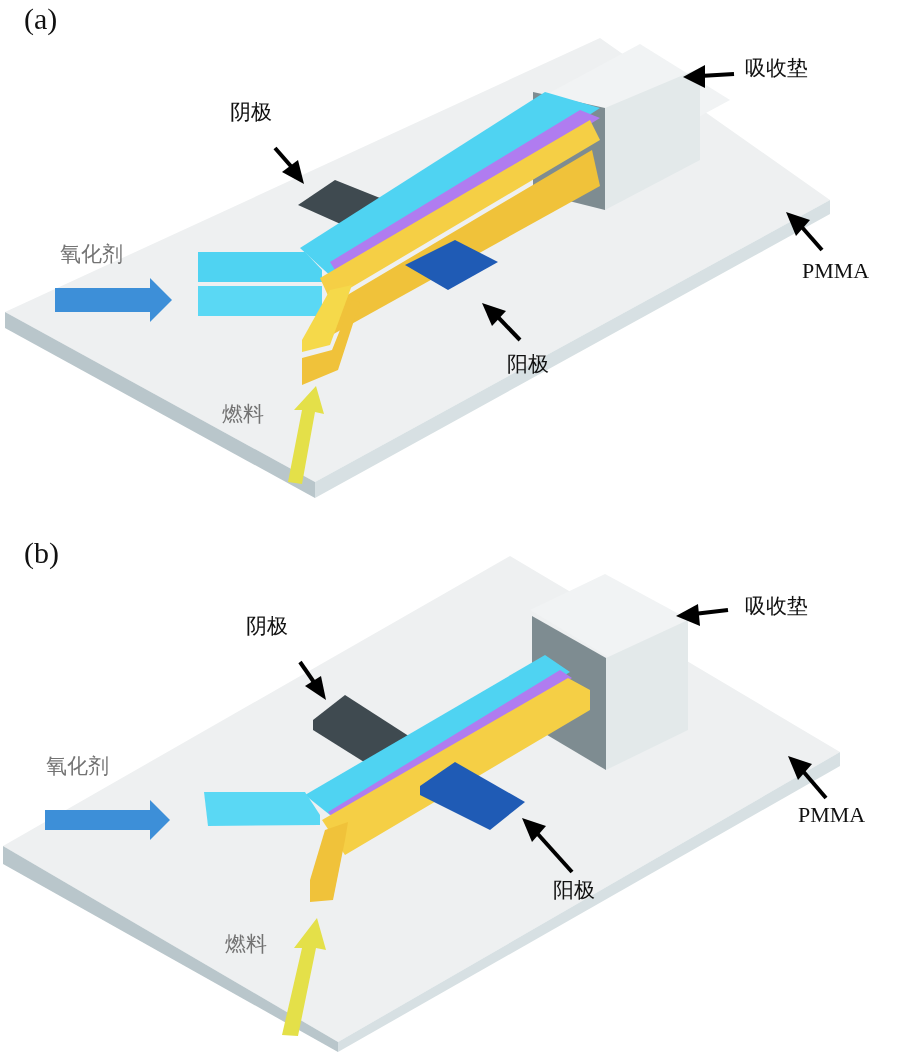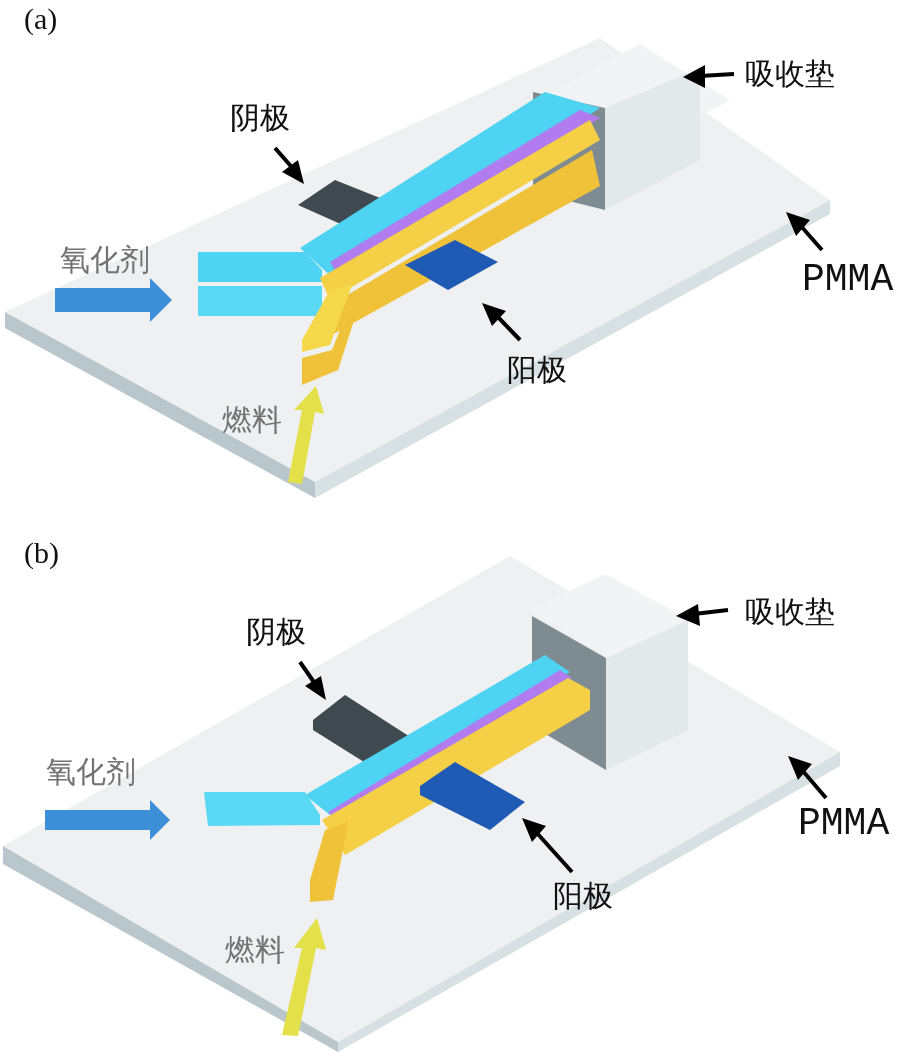--- a/index.html
+++ b/index.html
@@ -2,23 +2,23 @@
 <html><head>
 <meta charset="utf-8">
 <style>
   html, body { margin: 0; padding: 0; background: #ffffff; }
   body { width: 904px; height: 1052px; position: relative; overflow: hidden; font-family: "DejaVu Serif", "Liberation Serif", serif; }
   .panel { position: absolute; left: 0; width: 904px; }
   #panel-a { top: 0; height: 520px; }
   #panel-b { top: 530px; height: 522px; }
   svg { position: absolute; left: 0; top: 0; }
   .plabel { position: absolute; font-size: 30px; color: #111; font-family: "Liberation Serif", serif; }
-  .lbl { position: absolute; font-size: 30px; color: #111; font-family: Liberation Mono, monospace; white-space: nowrap; }
+  .lbl { position: absolute; font-size: 21px; color: #111; font-family: Liberation Mono, monospace; white-space: nowrap; }
   .lbl-blue { color: #737373; }
-  .lbl-serif { font-family: Liberation Mono, monospace; font-size: 38px; }
+  .lbl-serif { font-family: Liberation Serif, serif; font-size: 22px; }
 </style>
 </head>
 <body>
 
 <div class="panel" id="panel-a">
   <svg width="904" height="520" viewBox="0 0 904 520">
 
     <polygon points="5,312 600,38 830,200 315,482" fill="#eef0f1"></polygon>
     <polygon points="5,312 315,482 315,498 5,328" fill="#b9c6cb"></polygon>
     <polygon points="315,482 830,200 830,214 315,498" fill="#d7e0e3"></polygon>

